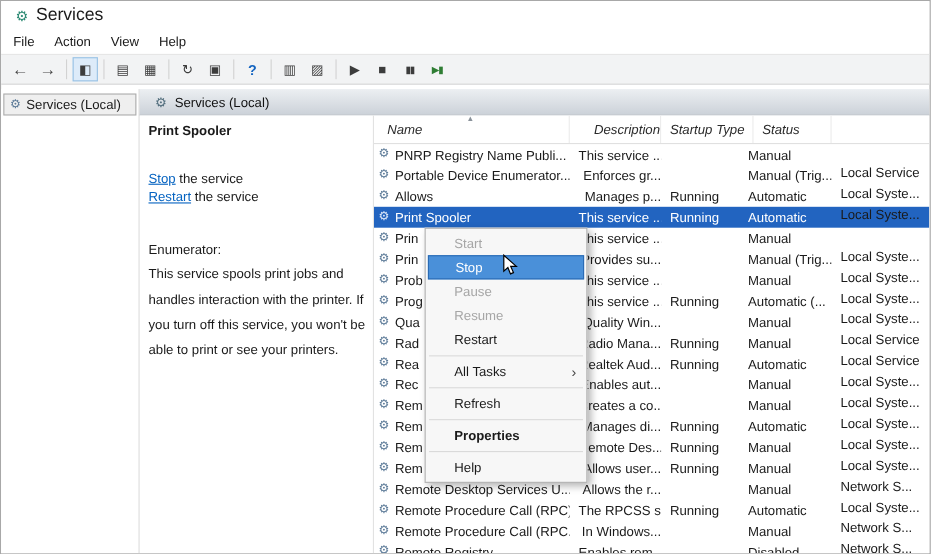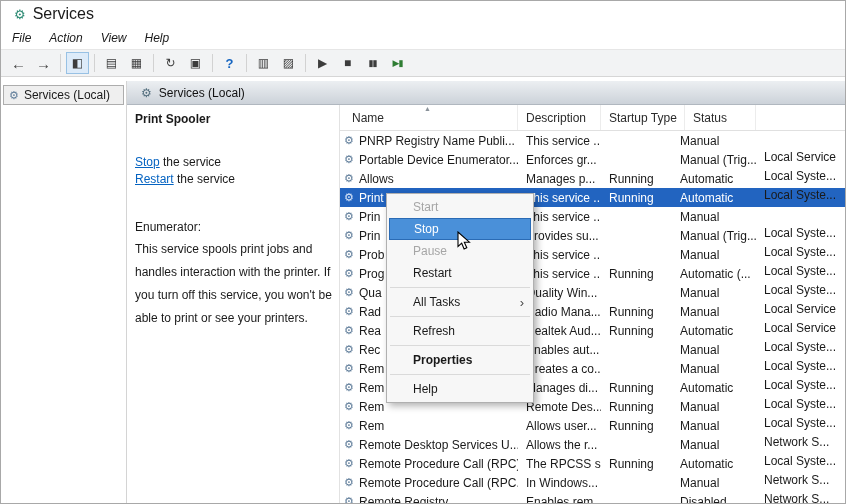--- a/index.html
+++ b/index.html
@@ -6,21 +6,21 @@
   body { margin:0; background:#555; font-family:"Liberation Sans", sans-serif; }
   .window { position:relative; width:846px; height:504px; background:#fff;
             border:1px solid #a8a8a8; overflow:hidden; }
 
   
   .titlebar { height:26px; display:flex; align-items:center; gap:7px; padding-left:13px; background:#fff; }
   .app-icon { color:#2e8b74; font-size:13px; line-height:1; }
   .win-title { font-size:16px; color:#1a1a1a; }
 
   
-  .menubar { height:22px; display:flex; align-items:center; padding-left:2px; background:#fff;font-style:italic; }
+  .menubar { height:22px; display:flex; align-items:center; padding-left:2px; background:#fff; }
   .menubar span { font-size:12px; color:#1a1a1a; padding:2px 9px; cursor:default; }
 
   
   .toolbar { height:28px; background:#f2f3f4; border-top:1px solid #e6e6e6;
              border-bottom:1px solid #d6d6d6; display:flex; align-items:center; padding:0 5px; }
   .tb-btn { width:23px; height:22px; display:flex; align-items:center; justify-content:center;
             background:none; border:1px solid transparent; font-size:12px; color:#3c3c3c;
             padding:0; margin:0 1px; font-family:inherit; }
   .tb-btn span { line-height:1; }
   .tb-btn.arrow span { font-size:15px; font-weight:bold; color:#444; }
@@ -50,40 +50,40 @@
   .service-title { font-weight:bold; font-size:12px; margin-bottom:29px; }
   .action-line { margin:0 0 3px 0; }
   .link { color:var(--link); text-decoration:underline; cursor:pointer; }
   .desc-label { margin-top:34px; }
   .desc-text { margin-top:4px; width:202px; line-height:23px; }
 
   
   .list-pane { flex:1; min-width:0; border-left:1px solid #e2e2e2; display:flex; flex-direction:column; overflow:hidden; background:#fff; }
   .table-header { display:flex; height:26px; flex:0 0 26px; border-bottom:1px solid #e0e0e0; }
   .th { position:relative; font-size:12px; color:#2b2b2b; padding:6px 0 0 8px;
-        border-right:1px solid #ececec; white-space:nowrap; overflow:hidden; cursor:default; }
+        border-right:1px solid #ececec; white-space:nowrap; overflow:hidden; cursor:default;font-style:italic; }
   .th.c-name { padding-left:12px; }
   .sort { position:absolute; left:84px; top:0px; font-size:7px; color:#8a929a; }
   .c-name { width:178px; flex:0 0 178px; }
-  .c-desc { width:83px; flex:0 0 83px; }
+  .c-desc { width:83px; flex:0 0 83px;text-align:right; }
   .c-status { width:71px; flex:0 0 71px; }
   .c-startup { width:84px; flex:0 0 84px; }
   .c-logon { flex:1; border-right:none;margin-top:32px; }
 
   .rows { flex:1; overflow:hidden; }
   .row { display:flex; height:19px; align-items:center; font-size:12px; color:#1a1a1a; white-space:nowrap; }
   .row.selected { background:var(--selection); color:#fff; }
   .cell { padding-left:8px; white-space:nowrap; overflow:hidden; }
   .cell.c-name { display:flex; align-items:center; padding-left:4px; }
   .gear { width:15px; flex:0 0 15px; font-size:11px; color:#5e7c99; line-height:1; }
   .row.selected .gear { color:#d9e6f8; }
   .ntext { overflow:hidden; white-space:nowrap; }
 
   
-  .context-menu { position:absolute; left:385px; top:192px; width:148px; background:#f7f7f7;
+  .context-menu { position:absolute; left:385px; top:206px; width:148px; background:#f7f7f7;
                   border:1px solid #b0b0b0; box-shadow:3px 3px 7px rgba(0,0,0,.3);
                   padding:2px 0; z-index:10; }
   .menu-item { position:relative; height:22px; display:flex; align-items:center;
                font-size:12px; color:#1a1a1a; padding:0 8px 0 26px; cursor:default; }
   .menu-item.disabled { color:#a6a6a6; }
   .menu-item.highlighted { background:var(--menu_highlight); border:1px solid var(--menu_highlight_border);
                            color:#fff; margin:0 2px; padding-left:24px; }
   .menu-item.bold { font-weight:bold; }
   .submenu-arrow { position:absolute; right:9px; font-size:13px; line-height:1; color:#4a4a4a; }
   .menu-sep { height:1px; background:#dadada; margin:3px 3px; }
@@ -406,20 +406,23 @@
   <div class="context-menu" id="ctxmenu">
       <div class="menu-item disabled">
         <span>Start</span>
       </div>
       <div class="menu-item highlighted">
         <span>Stop</span>
       </div>
       <div class="menu-item disabled">
         <span>Pause</span>
       </div>
+      <div class="menu-item disabled">
+        <span>Resume</span>
+      </div>
       <div class="menu-item">
         <span>Restart</span>
       </div>
       <div class="menu-sep"></div>
       <div class="menu-item">
         <span>All Tasks</span>
         <span class="submenu-arrow">›</span>
       </div>
       <div class="menu-sep"></div>
       <div class="menu-item">

